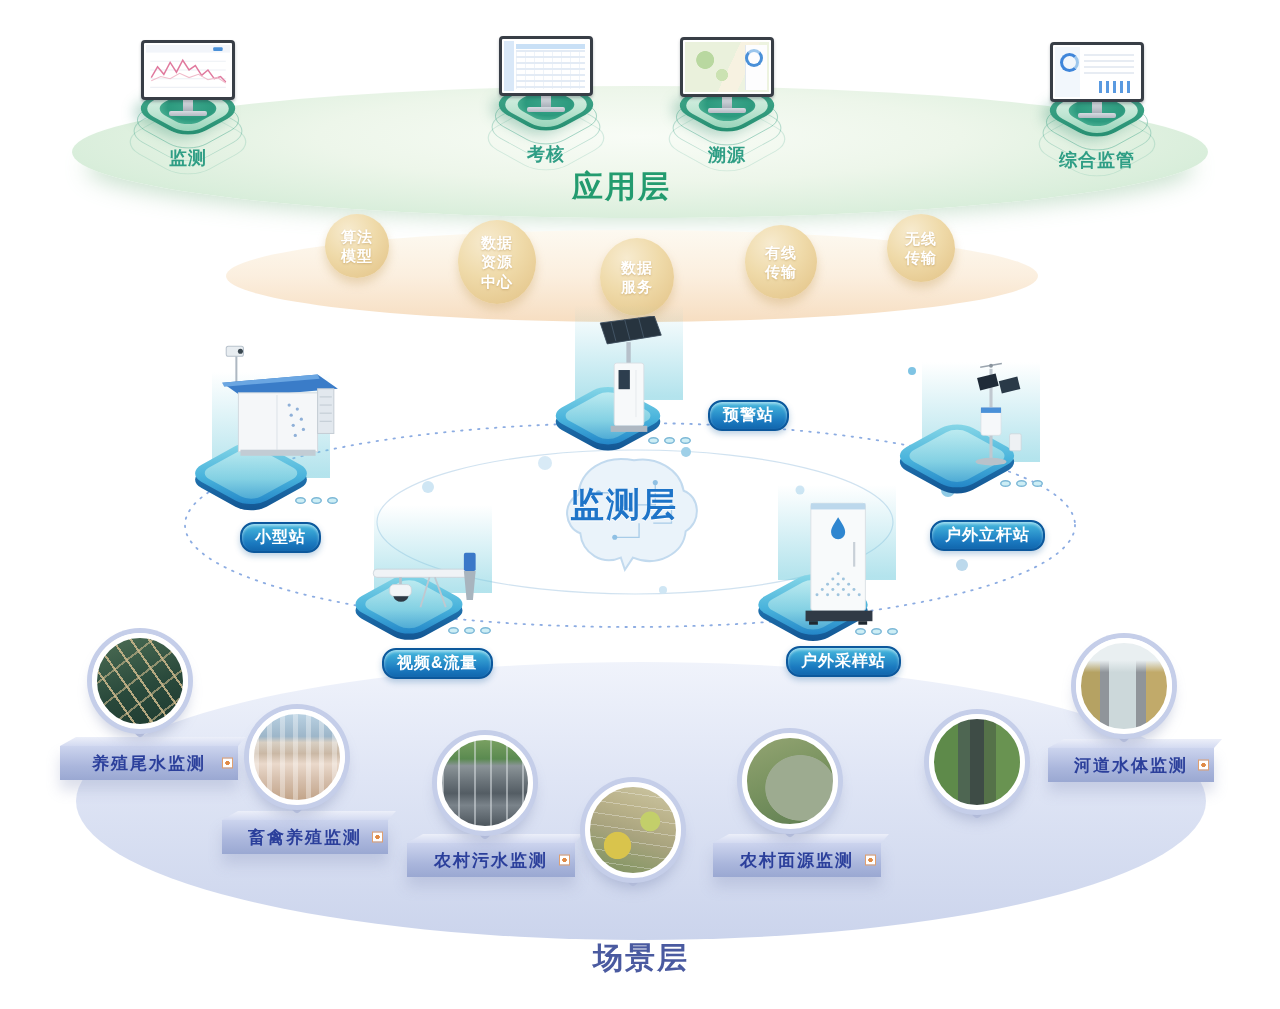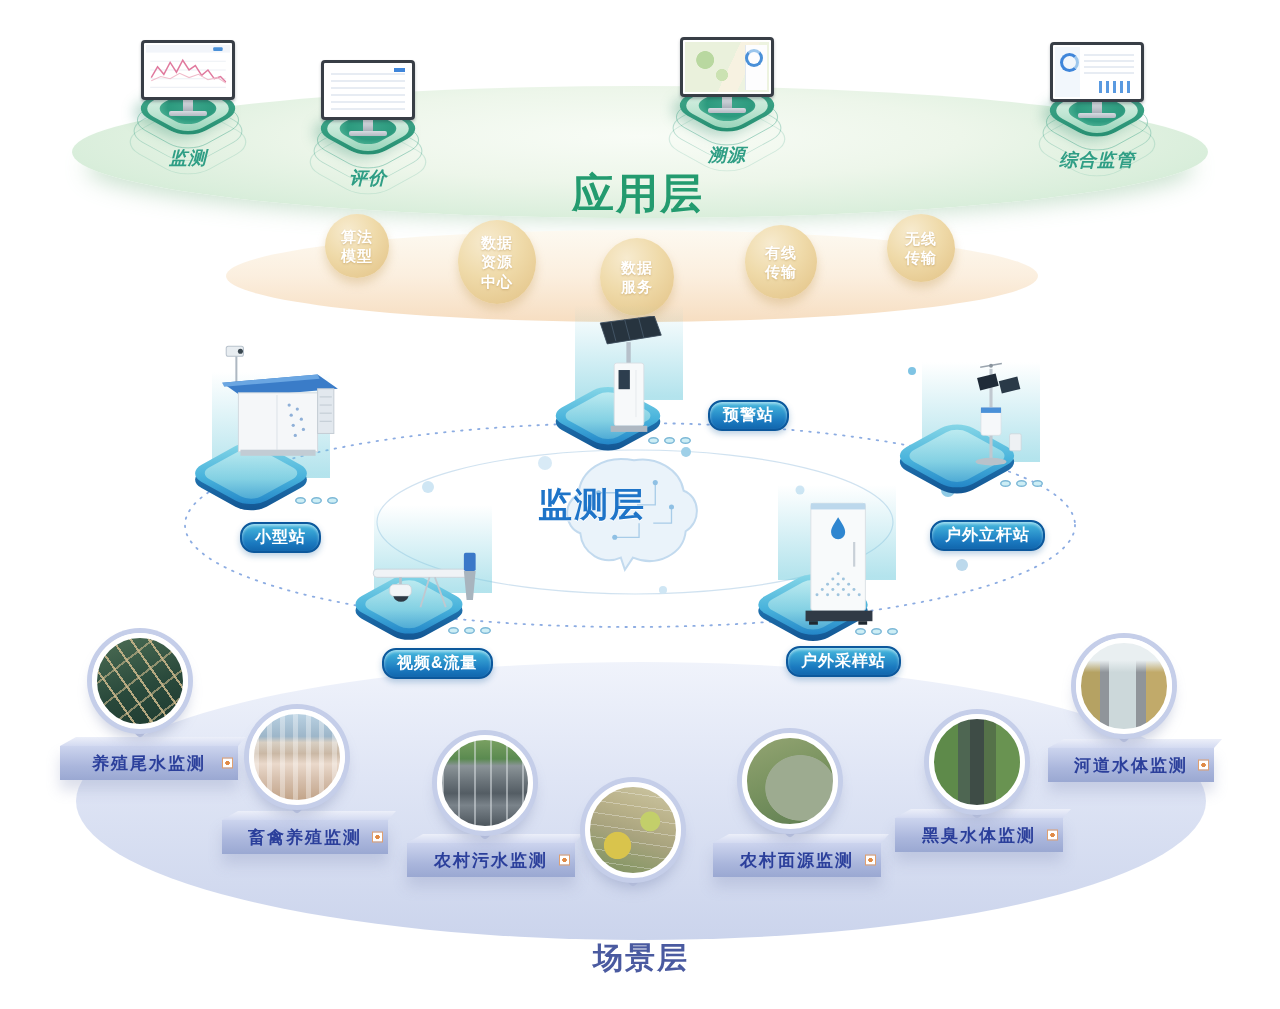--- a/index.html
+++ b/index.html
@@ -11,26 +11,26 @@
   .app-band{left:72px;top:86px;width:1136px;height:132px;border-radius:50%;
     background:radial-gradient(ellipse at 50% 38%,#f8fcf6 0%,#edf6ea 40%,#d9eedb 72%,#c2e3ca 100%);
     box-shadow:0 16px 22px -14px rgba(140,190,150,.45);}
   .mw-band{left:226px;top:230px;width:812px;height:92px;border-radius:50%;
     background:linear-gradient(180deg,#fdf9f0 0%,#fbeedd 50%,#f6dcbe 100%);opacity:.95;}
   .scene-band{left:76px;top:662px;width:1130px;height:278px;border-radius:50%;
     background:linear-gradient(180deg,#f0f3fb 0%,#dfe5f5 42%,#cbd4ec 100%);}
 
   
   .layer-title{font-weight:bold;letter-spacing:2px;}
-  .t-app{left:572px;top:166px;font-size:42px;color:#239b6f;}
-  .t-mon{left:538px;top:482px;font-size:34px;color:#1e74c8;z-index:6;text-shadow:0 1px 0 #fff;}
+  .t-app{left:572px;top:166px;font-size:31px;color:#239b6f;}
+  .t-mon{left:570px;top:482px;font-size:34px;color:#1e74c8;z-index:6;text-shadow:0 1px 0 #fff;}
   .t-scene{left:593px;top:938px;font-size:30px;color:#4a5aa0;}
 
   
-  .app-item{position:absolute;width:140px;height:160px;font-style:italic;}
+  .app-item{position:absolute;width:140px;height:160px;}
   .ped-wrap{position:absolute;left:0;right:0;top:46px;height:120px;transform:scaleY(.55);
             transform-origin:top center;}
   .ped,.ring{position:absolute;left:50%;top:0;width:82px;height:82px;border-radius:26px;
              transform:translateX(-50%) rotate(45deg);}
   .ped{background:linear-gradient(135deg,#49b295 0%,#238b6e 100%);
        box-shadow:0 10px 16px rgba(60,150,120,.35);}
   .ped::before{content:'';position:absolute;inset:6px;border-radius:21px;
        background:linear-gradient(135deg,#ecf8f1 0%,#c2e7d5 55%,#8fd0b4 100%);}
   .ped::after{content:'';position:absolute;inset:16px;border-radius:17px;
        background:radial-gradient(circle at 50% 42%,#3aa489 0%,#2c9a7e 60%,#5cbc9e 100%);}
@@ -176,37 +176,37 @@
             <polyline points="5,33 14,29 23,31 32,26 41,30 50,27 59,32 68,30 76,35" fill="none" stroke="#f0bcCB" stroke-width="1"></polyline>
           </svg>
         </div>
       </div>
       <div class="mon-neck"></div>
       <div class="mon-base"></div>
     </div>
     <div class="app-label">监测</div>
   </div>
 
-  <div class="app-item" style="left:298px;top:60px">
+
+  <div class="app-item" style="left:476px;top:36px">
     <div class="ped-wrap">
       <div class="ring r3"></div>
         <div class="ring r2"></div>
         <div class="ring r1"></div>
         <div class="ped"></div>
     </div>
     <div class="monitor">
       <div class="mon-screen">
-          <div class="scr scr-table"></div>
+          <div class="scr scr-grid"></div>
         </div>
       <div class="mon-neck"></div>
       <div class="mon-base"></div>
     </div>
-    <div class="app-label">评价</div>
-  </div>
-
+    <div class="app-label">考核</div>
+  </div>
 
   <div class="app-item" style="left:657px;top:37px">
     <div class="ped-wrap">
       <div class="ring r3"></div>
         <div class="ring r2"></div>
         <div class="ring r1"></div>
         <div class="ped"></div>
     </div>
     <div class="monitor">
       <div class="mon-screen">
@@ -471,24 +471,20 @@
 
   <div class="pin" style="left:779px;top:812px"></div>
   <div class="scene-circle ph-pond" style="left:742px;top:733px"></div>
   <div class="slab" style="left:713px;top:843px;width:168px">
     <span>农村面源监测</span>
       <i class="slab-icon"></i>
   </div>
 
   <div class="pin" style="left:966px;top:793px"></div>
   <div class="scene-circle ph-blackodor" style="left:929px;top:714px"></div>
-  <div class="slab" style="left:895px;top:818px;width:168px">
-    <span>黑臭水体监测</span>
-      <i class="slab-icon"></i>
-  </div>
 
   <div class="pin" style="left:1113px;top:717px"></div>
   <div class="scene-circle ph-channel" style="left:1076px;top:638px"></div>
   <div class="slab" style="left:1048px;top:748px;width:166px">
     <span>河道水体监测</span>
       <i class="slab-icon"></i>
   </div>
 
 </div>
 

